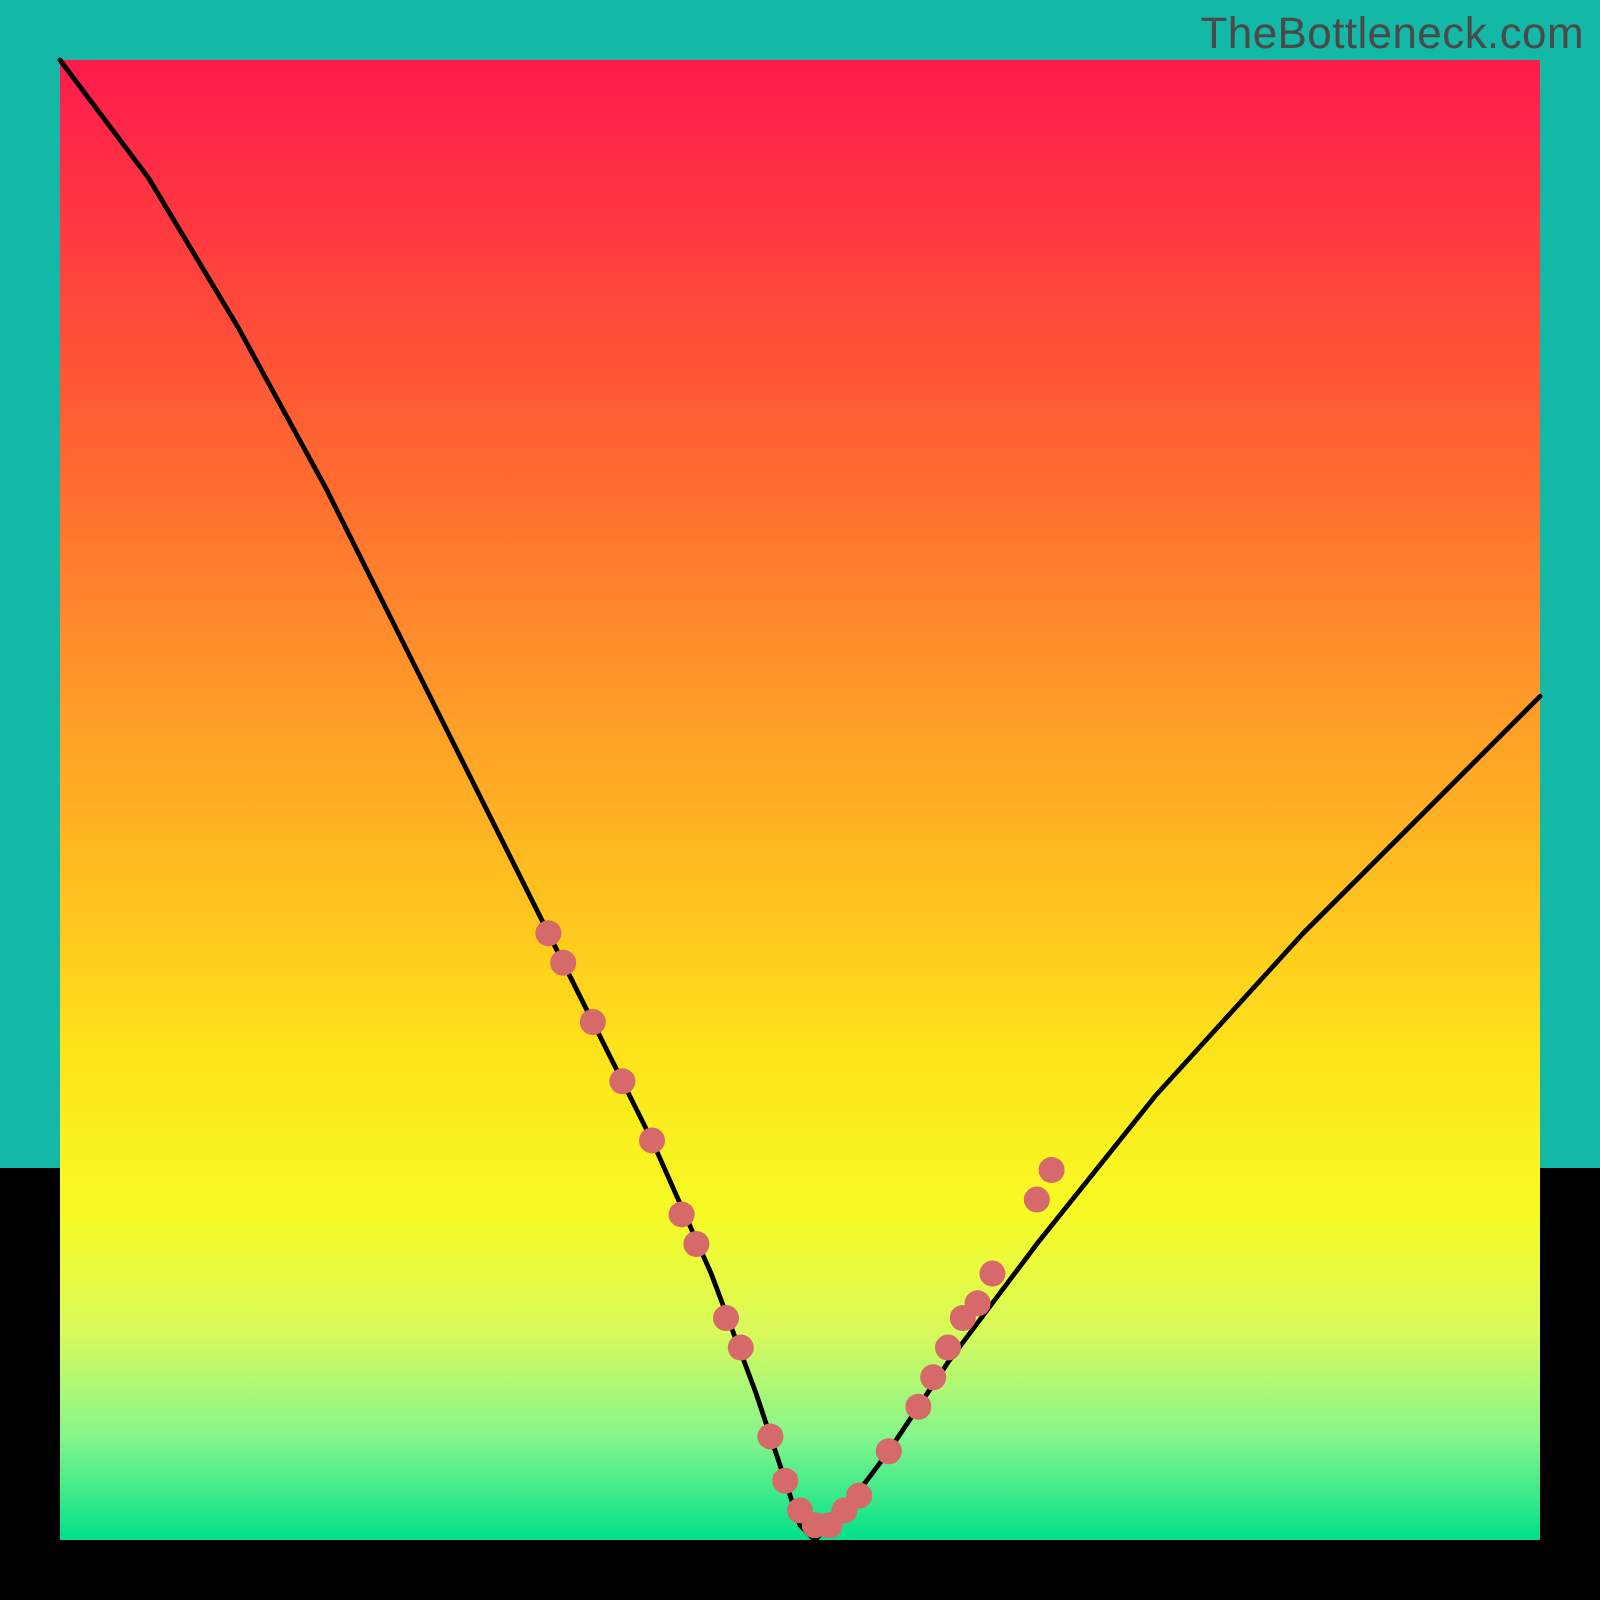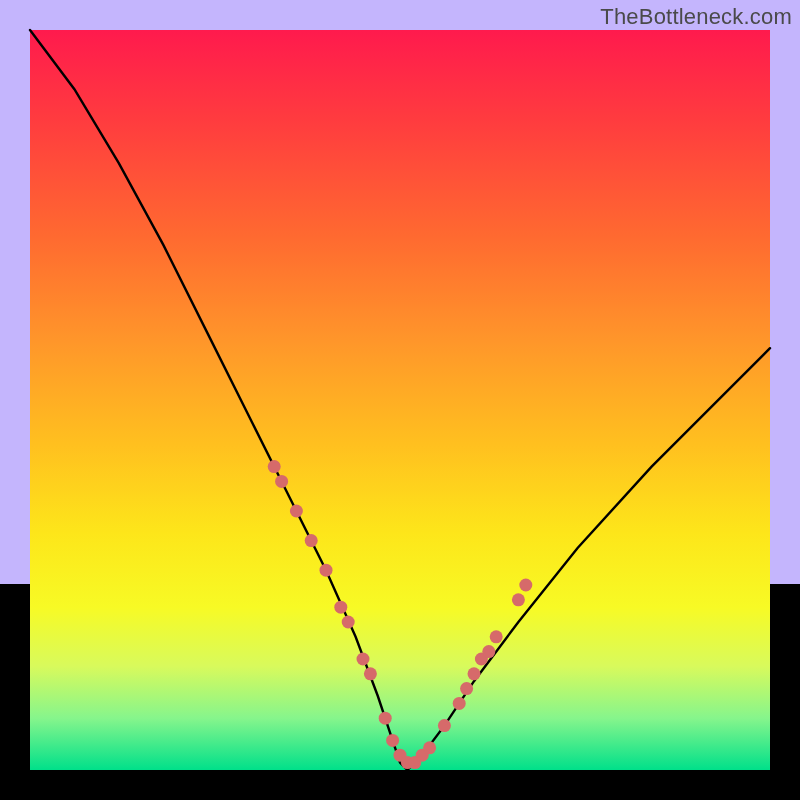--- a/index.html
+++ b/index.html
@@ -8,21 +8,21 @@
     width: 800px;
     height: 800px;
     overflow: hidden;
     background: #000;
     font-family: Arial, Helvetica, sans-serif;
   }
   .frame {
     position: relative;
     width: 800px;
     height: 584px;
-    background: #c4b5fd;
+    background: #14b8a6;
   }
   .plot {
     position: absolute;
     left: 30px;
     top: 30px;
     width: 740px;
     height: 740px;
     background: linear-gradient(
       to bottom,
       #ff1a4d 0%,

